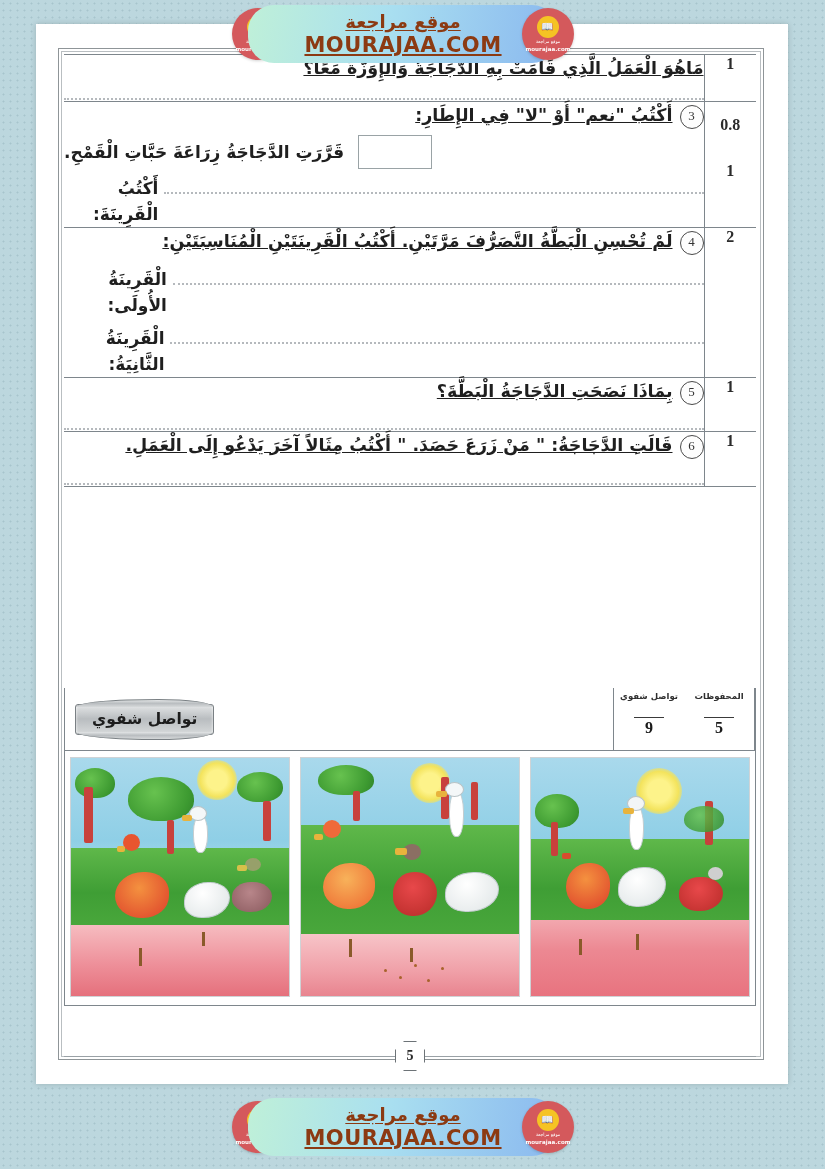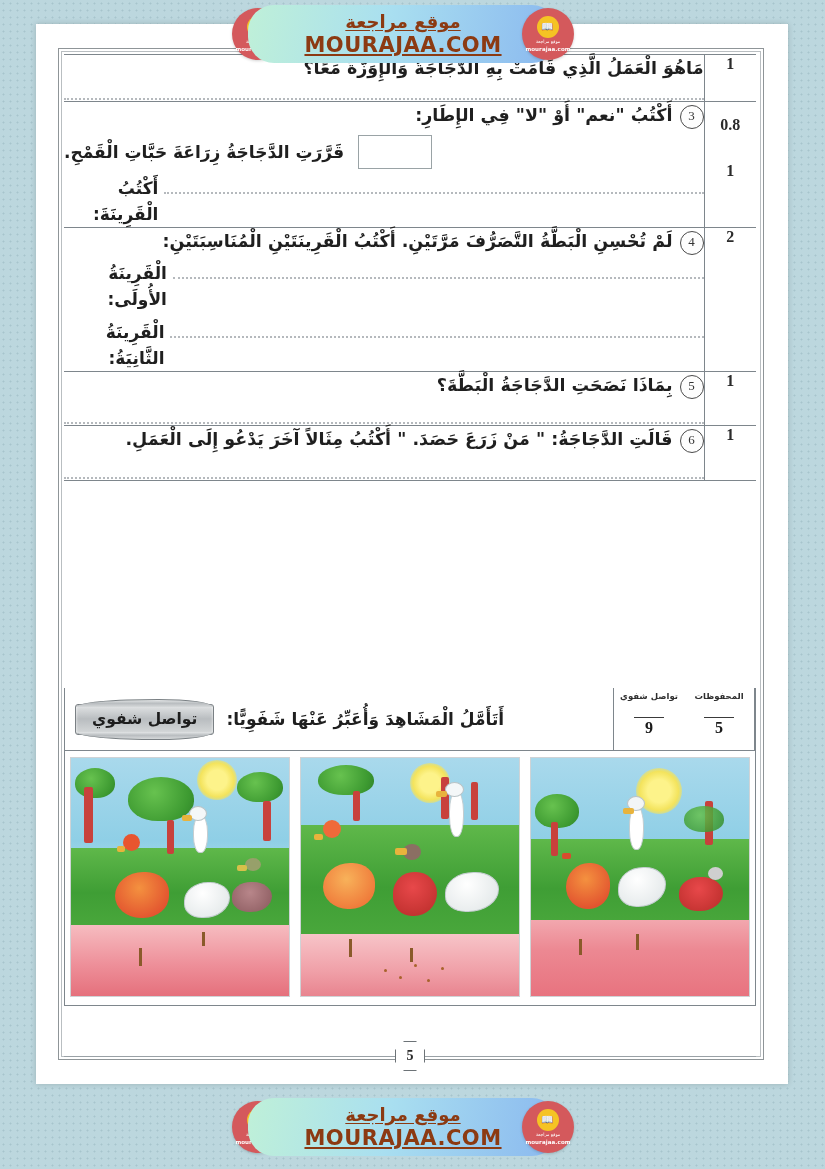--- a/index.html
+++ b/index.html
@@ -107,20 +107,21 @@
     background: #fdfdfd;
   }
   .q-text {
     font-size: 17.5px;
     line-height: 1.55;
     color: #1f1f1f;
     font-weight: 700;
     direction: rtl;
     text-align: left;
     letter-spacing: 0.2px;
+    text-decoration: underline;
   }
   .sub-text {
     font-size: 17px;
     line-height: 1.5;
     color: #1f1f1f;
     font-weight: 700;
     direction: rtl;
     text-align: right;
   }
 
@@ -499,21 +500,21 @@
 
       <tr>
         <td class="mark-cell">
           <span>2</span>
         </td>
         <td class="body-cell">
           <div class="qline">
             <div class="q-num">4</div>
             <div class="q-text">لَمْ تُحْسِنِ الْبَطَّةُ التَّصَرُّفَ مَرَّتَيْنِ. أَكْتُبُ الْقَرِينَتَيْنِ الْمُنَاسِبَتَيْنِ:</div>
           </div>
-          <div class="label-dots-row" style="margin-top:6px">
+          <div class="label-dots-row" style="margin-top:12px">
             <div class="sub-text">الْقَرِينَةُ الأُولَى:</div>
             <div class="dots"></div>
           </div>
           <div class="label-dots-row" style="margin-top:8px">
             <div class="sub-text">الْقَرِينَةُ الثَّانِيَةُ:</div>
             <div class="dots"></div>
           </div>
         </td>
       </tr>
 
@@ -544,21 +545,20 @@
       </tr>
 
     </tbody>
   </table>
 
   <div class="oral-section">
 
     <div class="oral-row">
       <div class="oral-title-wrap">
         <div class="ribbon">تواصل شفوي</div>
-        <div class="oral-instruction">أَتَأَمَّلُ الْمَشَاهِدَ وَأُعَبِّرُ عَنْهَا شَفَوِيًّا:</div>
       </div>
 
       <div class="score-table">
         <div class="score-col">
           <div class="score-head">تواصل شفوي</div>
           <div class="score-frac">
             <span class="num"></span>
             <span class="bar"></span>
             <span class="den">9</span>
           </div>

